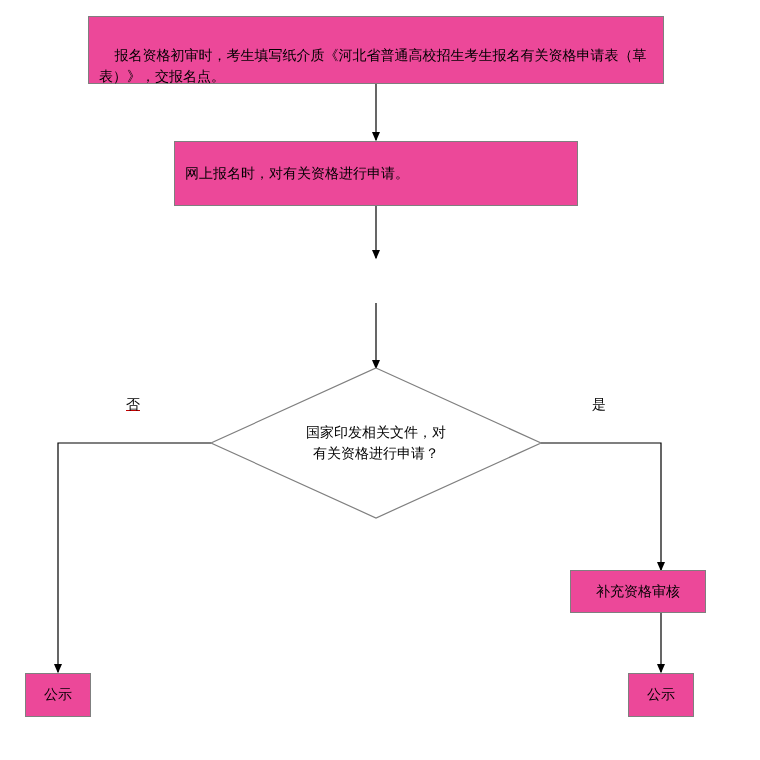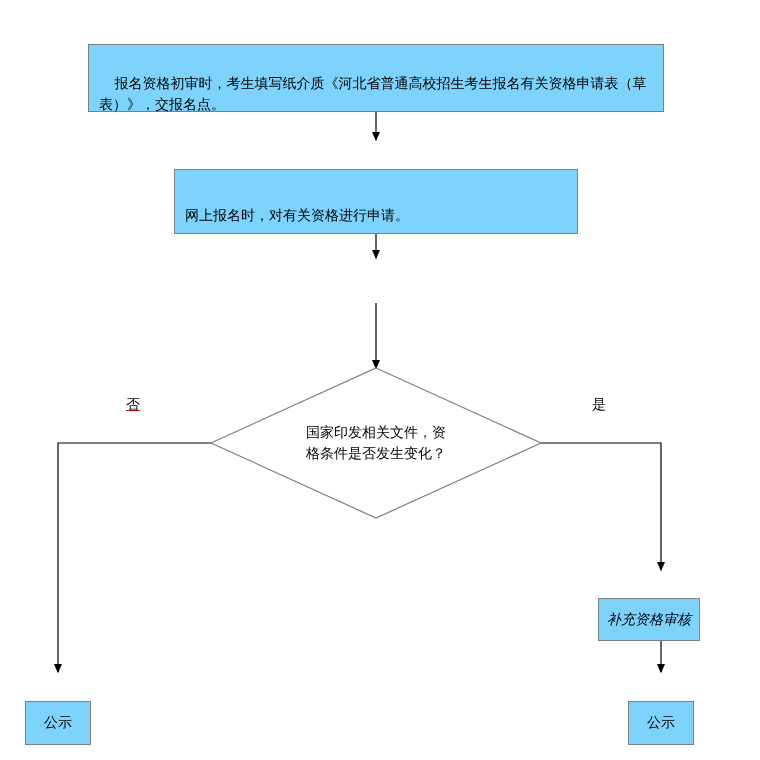--- a/index.html
+++ b/index.html
@@ -12,38 +12,37 @@
     width: 760px;
     height: 760px;
     background: #ffffff;
     font-family: "Liberation Sans", sans-serif;
     overflow: hidden;
   }
   .node {
     position: absolute;
     box-sizing: border-box;
     border: 1px solid #7f7f7f;
-    background: #7dd3fc;
+    background: #ec4899;
     color: #000000;
     font-size: 14px;
     line-height: 1.55;
     padding: 6px 10px;
     white-space: pre-wrap;
-    margin-top: 28px;
   }
   .node.center {
     display: flex;
     align-items: center;
     justify-content: center;
     text-align: center;
     padding: 4px 6px;
   }
   .node.vmid {
     display: flex;
-    align-items: flex-end;
+    align-items: center;
     text-align: left;
   }
   .diamond-wrap {
     position: absolute;
   }
   .diamond-wrap svg {
     position: absolute;
     left: 0;
     top: 0;
     overflow: visible;
@@ -118,29 +117,29 @@
   <div class="node vmid" style="left:174px; top:141px; width:404px; height:65px;">
     <span>网上报名时，对有关资格进行申请。</span>
   </div>
 
 
   <div class="diamond-wrap" style="left:211px; top:368px; width:330px; height:150px;">
     <svg width="330" height="150" viewBox="0 0 330 150">
       <polygon points="165,0 330,75 165,150 0,75" fill="#ffffff" stroke="#7f7f7f" stroke-width="1.2"></polygon>
     </svg>
     <div class="diamond-label">
-      <span>国家印发相关文件，资格条件是否发生变化？</span>
+      <span>国家印发相关文件，对有关资格进行申请？</span>
     </div>
   </div>
 
   <div class="edge-label underline" style="left:126px; top:396px;">否</div>
 
   <div class="edge-label" style="left:592px; top:396px;">是</div>
 
-  <div class="node center" style="left:598px; top:570px; width:102px; height:43px;font-style:italic;">
+  <div class="node center" style="left:570px; top:570px; width:136px; height:43px;">
     <span>补充资格审核</span>
   </div>
 
   <div class="node center" style="left:25px; top:673px; width:66px; height:44px;">
     <span>公示</span>
   </div>
 
   <div class="node center" style="left:628px; top:673px; width:66px; height:44px;">
     <span>公示</span>
   </div>

